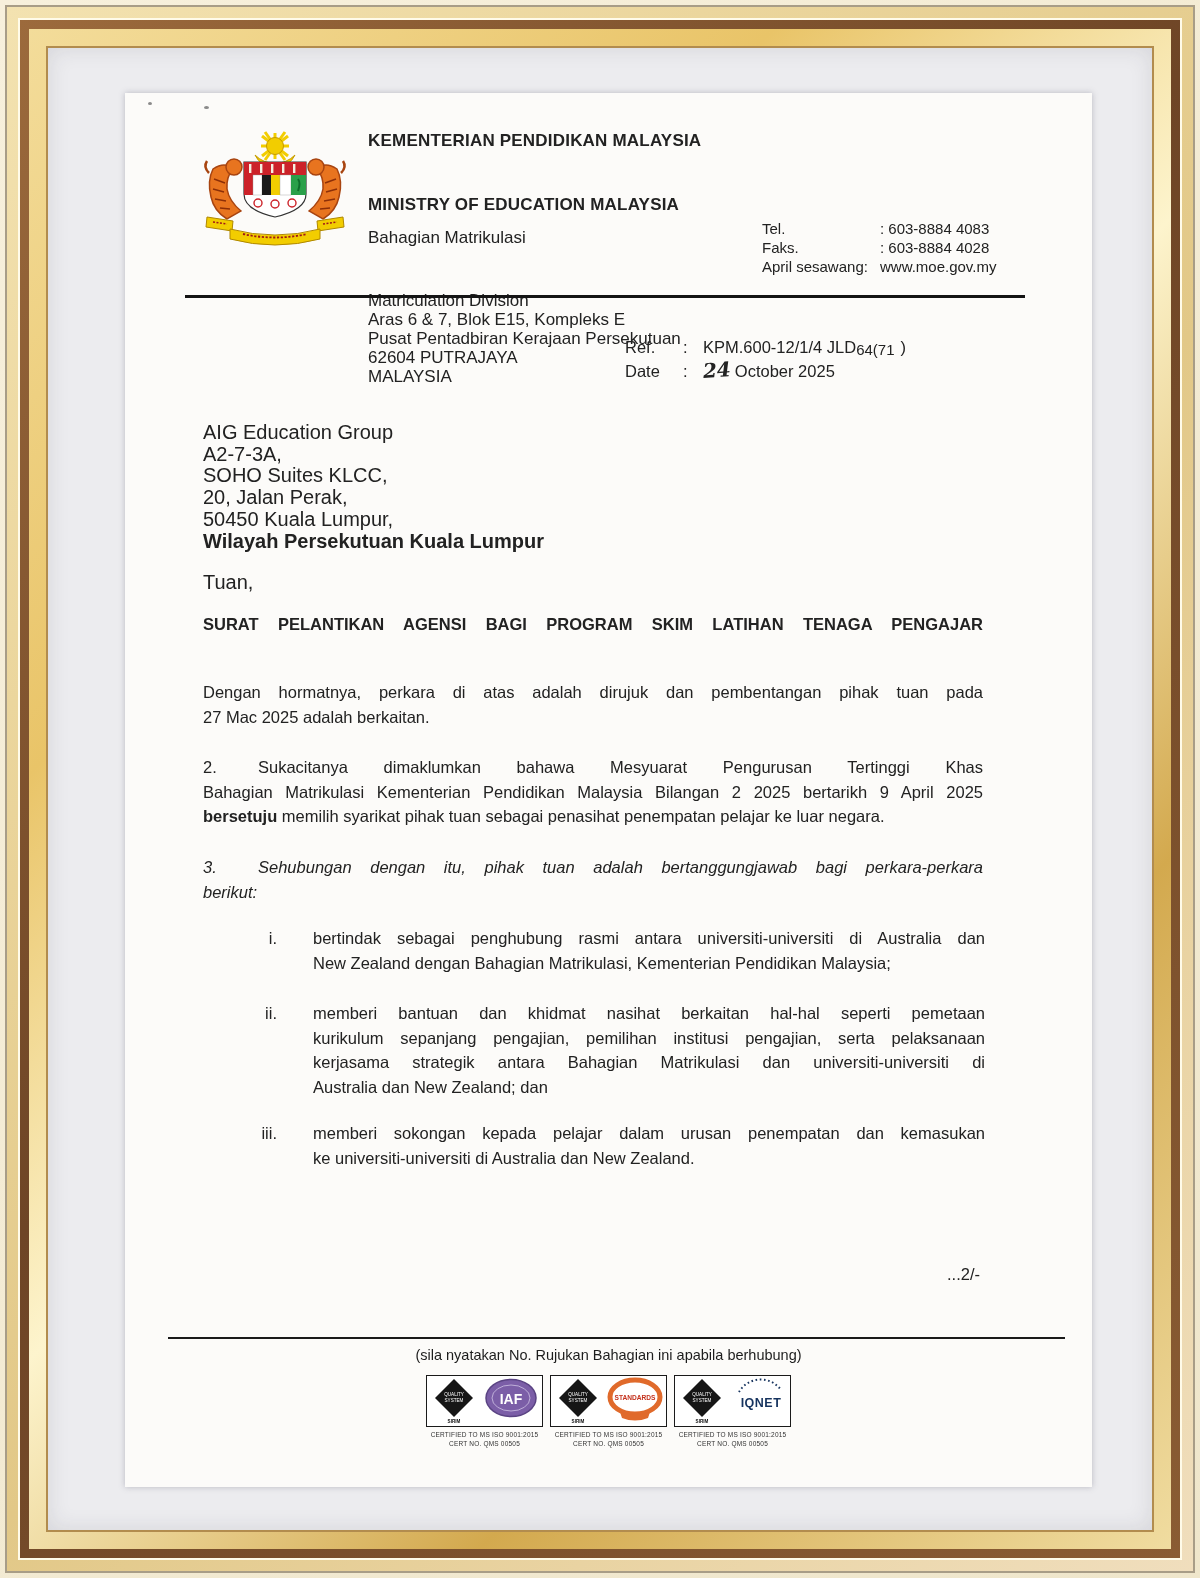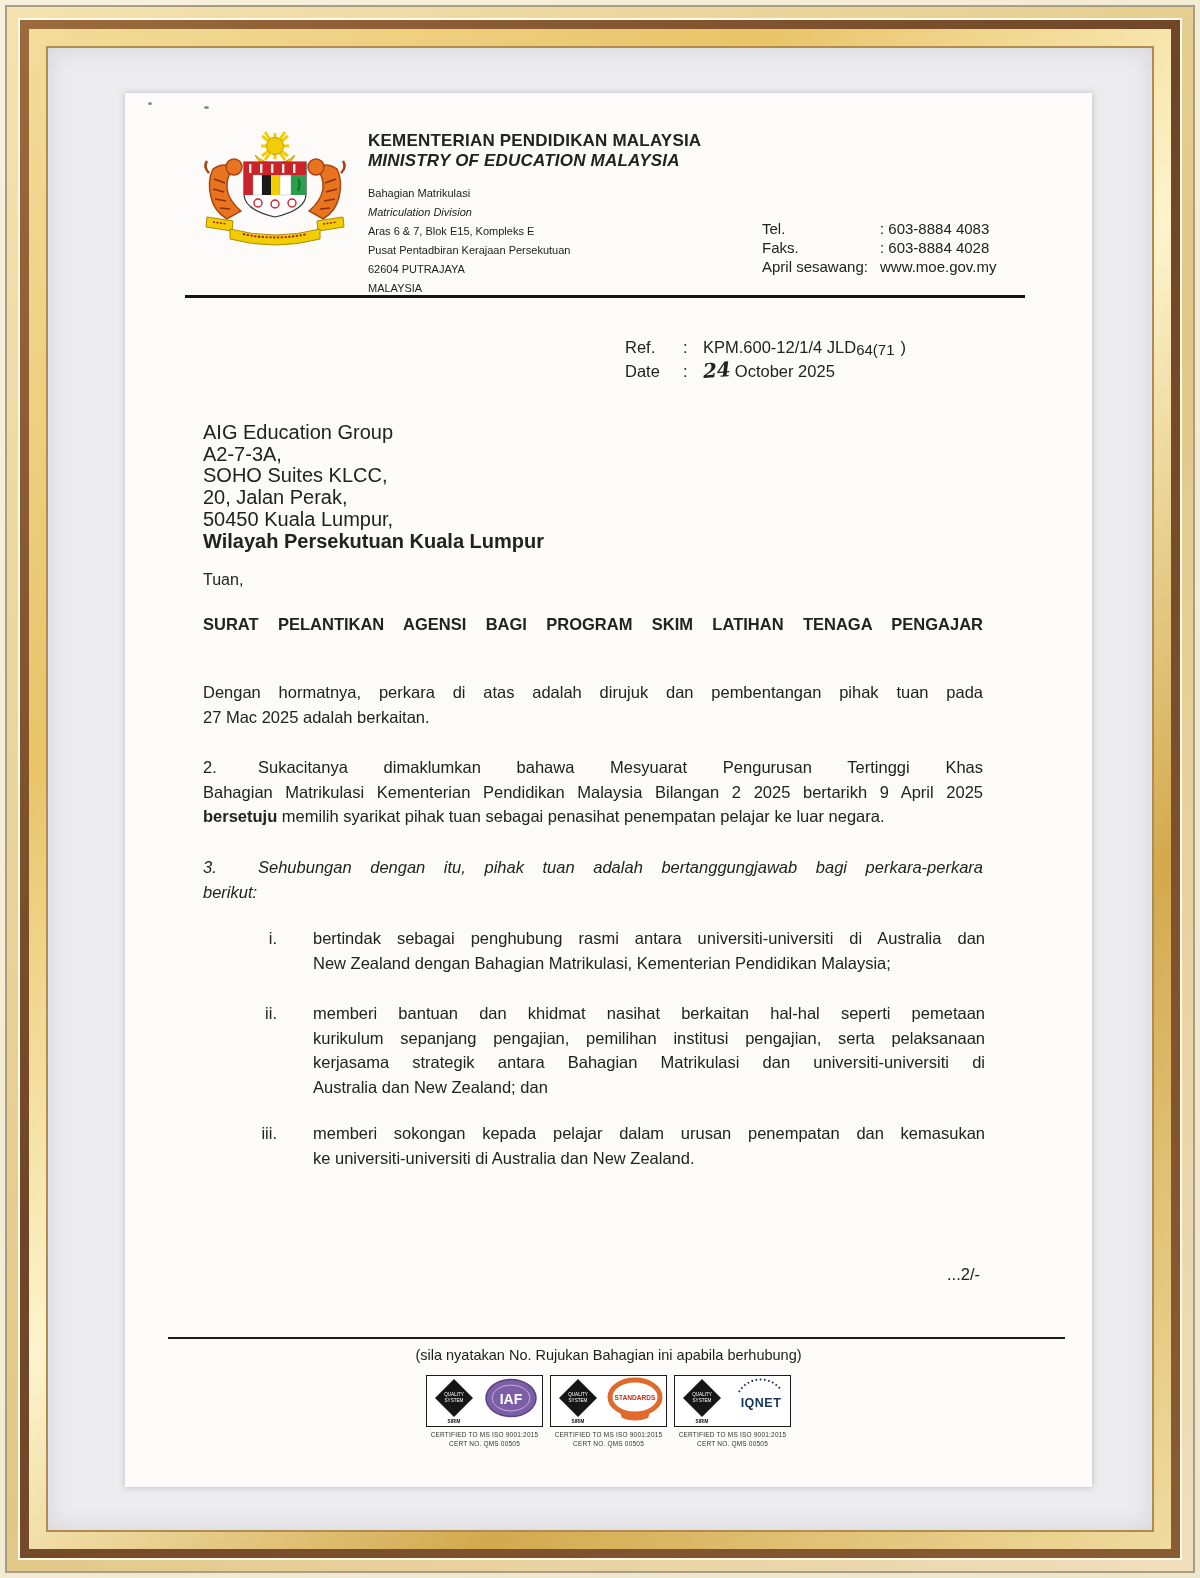--- a/index.html
+++ b/index.html
@@ -12,39 +12,39 @@
   .b5{height:100%;background:linear-gradient(135deg,#9c6a3c,#6e4526 45%,#8a5c33);padding:9px;box-sizing:border-box;}
   .b6{height:100%;background:linear-gradient(135deg,#f3dc9a 0%,#e9c468 28%,#fdf4cd 50%,#d3a94e 74%,#f0dca0 100%);padding:17px;box-sizing:border-box;}
   .b7{height:100%;background:#b28c4e;padding:2px;box-sizing:border-box;}
   .mat{height:100%;background:#ececef;box-shadow:inset 0 0 22px rgba(40,40,60,.12);padding:45px 60px 43px 77px;box-sizing:border-box;}
   .paper{position:relative;width:967px;height:1394px;background:#fcfbf9;box-shadow:0 0 6px rgba(90,90,110,.35);}
   
   .speck{position:absolute;background:#8a8a8a;border-radius:50%;}
   .crest{position:absolute;left:74px;top:38px;width:152px;height:116px;}
   .lh-text{position:absolute;left:243px;top:38px;}
   .lh-name{font-size:17px;font-weight:bold;line-height:20px;letter-spacing:.2px;}
-  .lh-en{font-style:italic;}
+  .lh-en{margin-top:44px;}
   .lh-addr-block{margin-top:13px;}
-  .lh-addr{font-size:11px;line-height:19px;}
+  .lh-addr{font-size:17px;line-height:19px;}
   .lh-contact{position:absolute;left:637px;top:126px;font-size:15px;line-height:19px;}
   .lh-contact .row{display:flex;}
   .lh-contact .lab{width:118px;}
   .rule-top{position:absolute;left:60px;top:202px;width:840px;border-top:3px solid #141414;}
   
   .ref-block{position:absolute;left:500px;top:243px;font-size:16.5px;line-height:23px;}
   .ref-row{display:flex;align-items:baseline;}
   .ref-lab{width:58px;}
   .ref-colon{width:20px;}
   .ref-small{font-size:15px;position:relative;top:2px;}
   .ref-close{margin-left:6px;}
   .hand{font-family:"DejaVu Serif",serif;font-style:italic;font-weight:bold;font-size:20px;display:inline-block;transform:rotate(-4deg);margin-right:4px;}
   
   .recipient{position:absolute;left:78px;top:329px;font-size:20px;line-height:21.7px;}
   .bold{font-weight:bold;}
-  .salutation{position:absolute;left:78px;top:478px;font-size:16px;}
+  .salutation{position:absolute;left:78px;top:478px;font-size:20px;}
   .block{position:absolute;left:78px;width:780px;font-size:16.5px;line-height:24.5px;}
   .subject{font-weight:bold;}
   .jl{text-align:justify;text-align-last:justify;white-space:normal;}
   .ll{text-align:left;}
   .pnum{display:inline-block;width:55px;}
   .item{position:absolute;left:78px;display:flex;font-size:16.5px;line-height:24.5px;}
   .inum{width:74px;text-align:right;flex:none;}
   .itxt{margin-left:36px;width:672px;flex:none;}
   .page-marker{position:absolute;right:112px;top:1172px;font-size:16.5px;}
   

